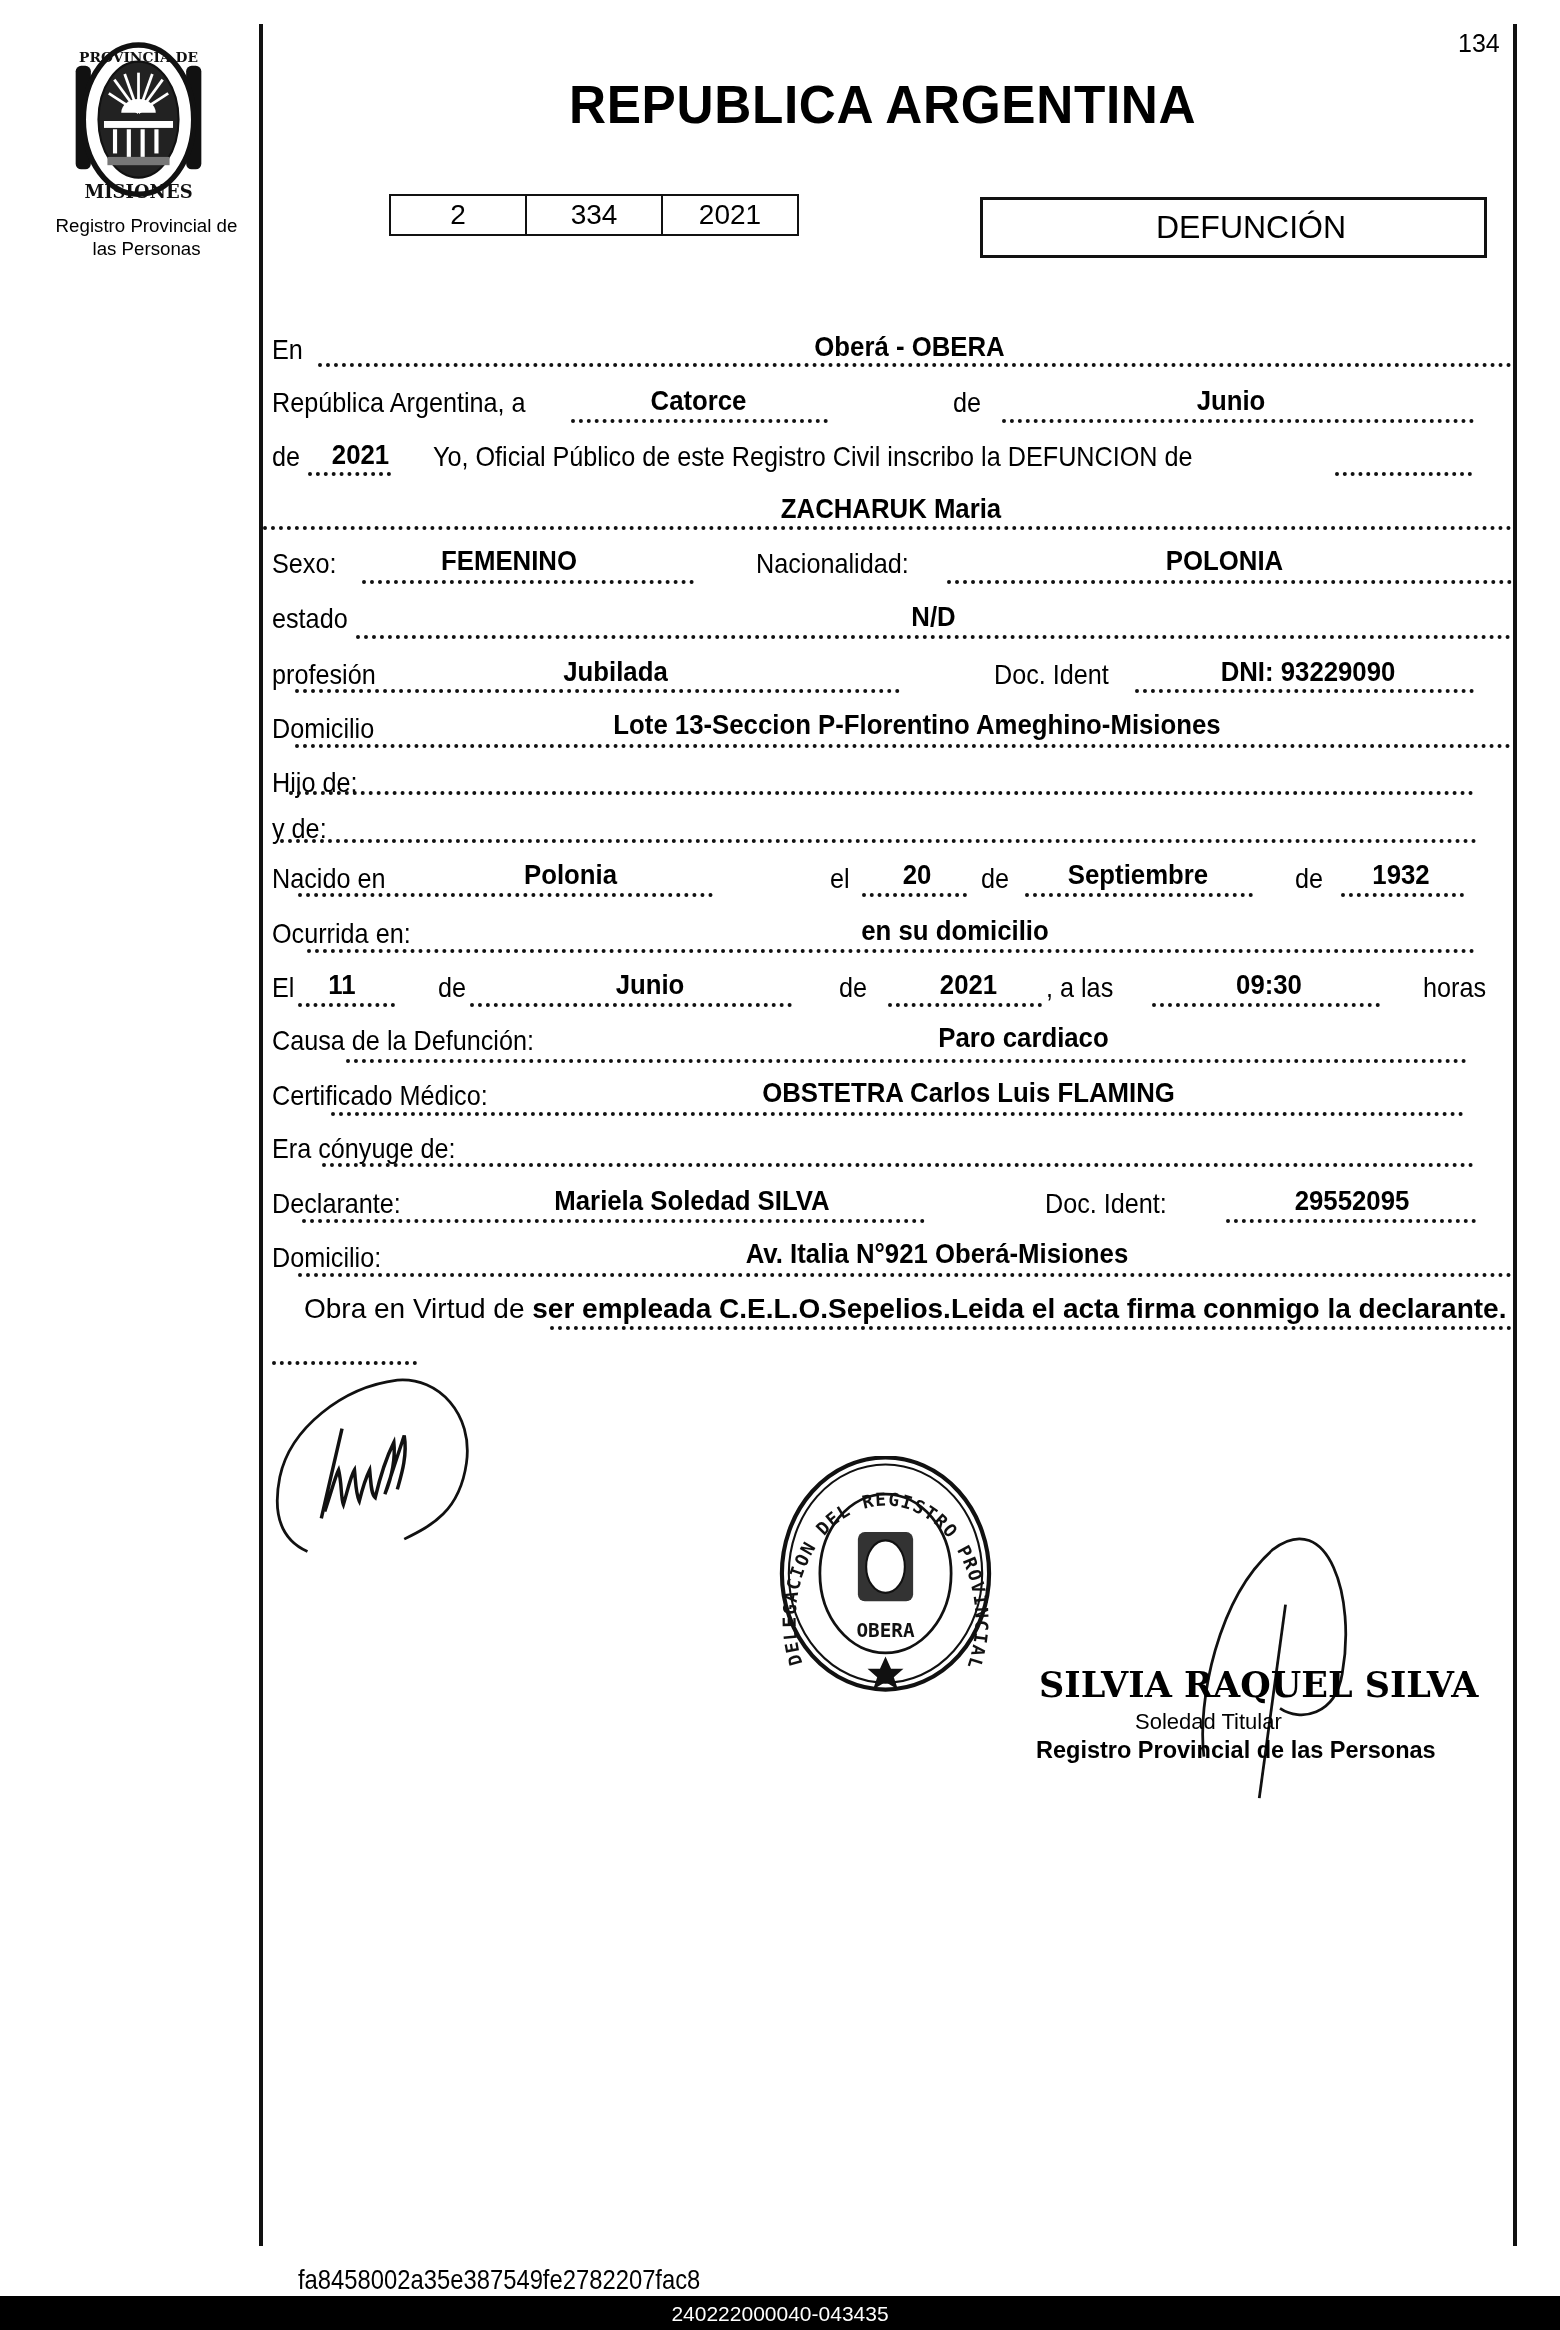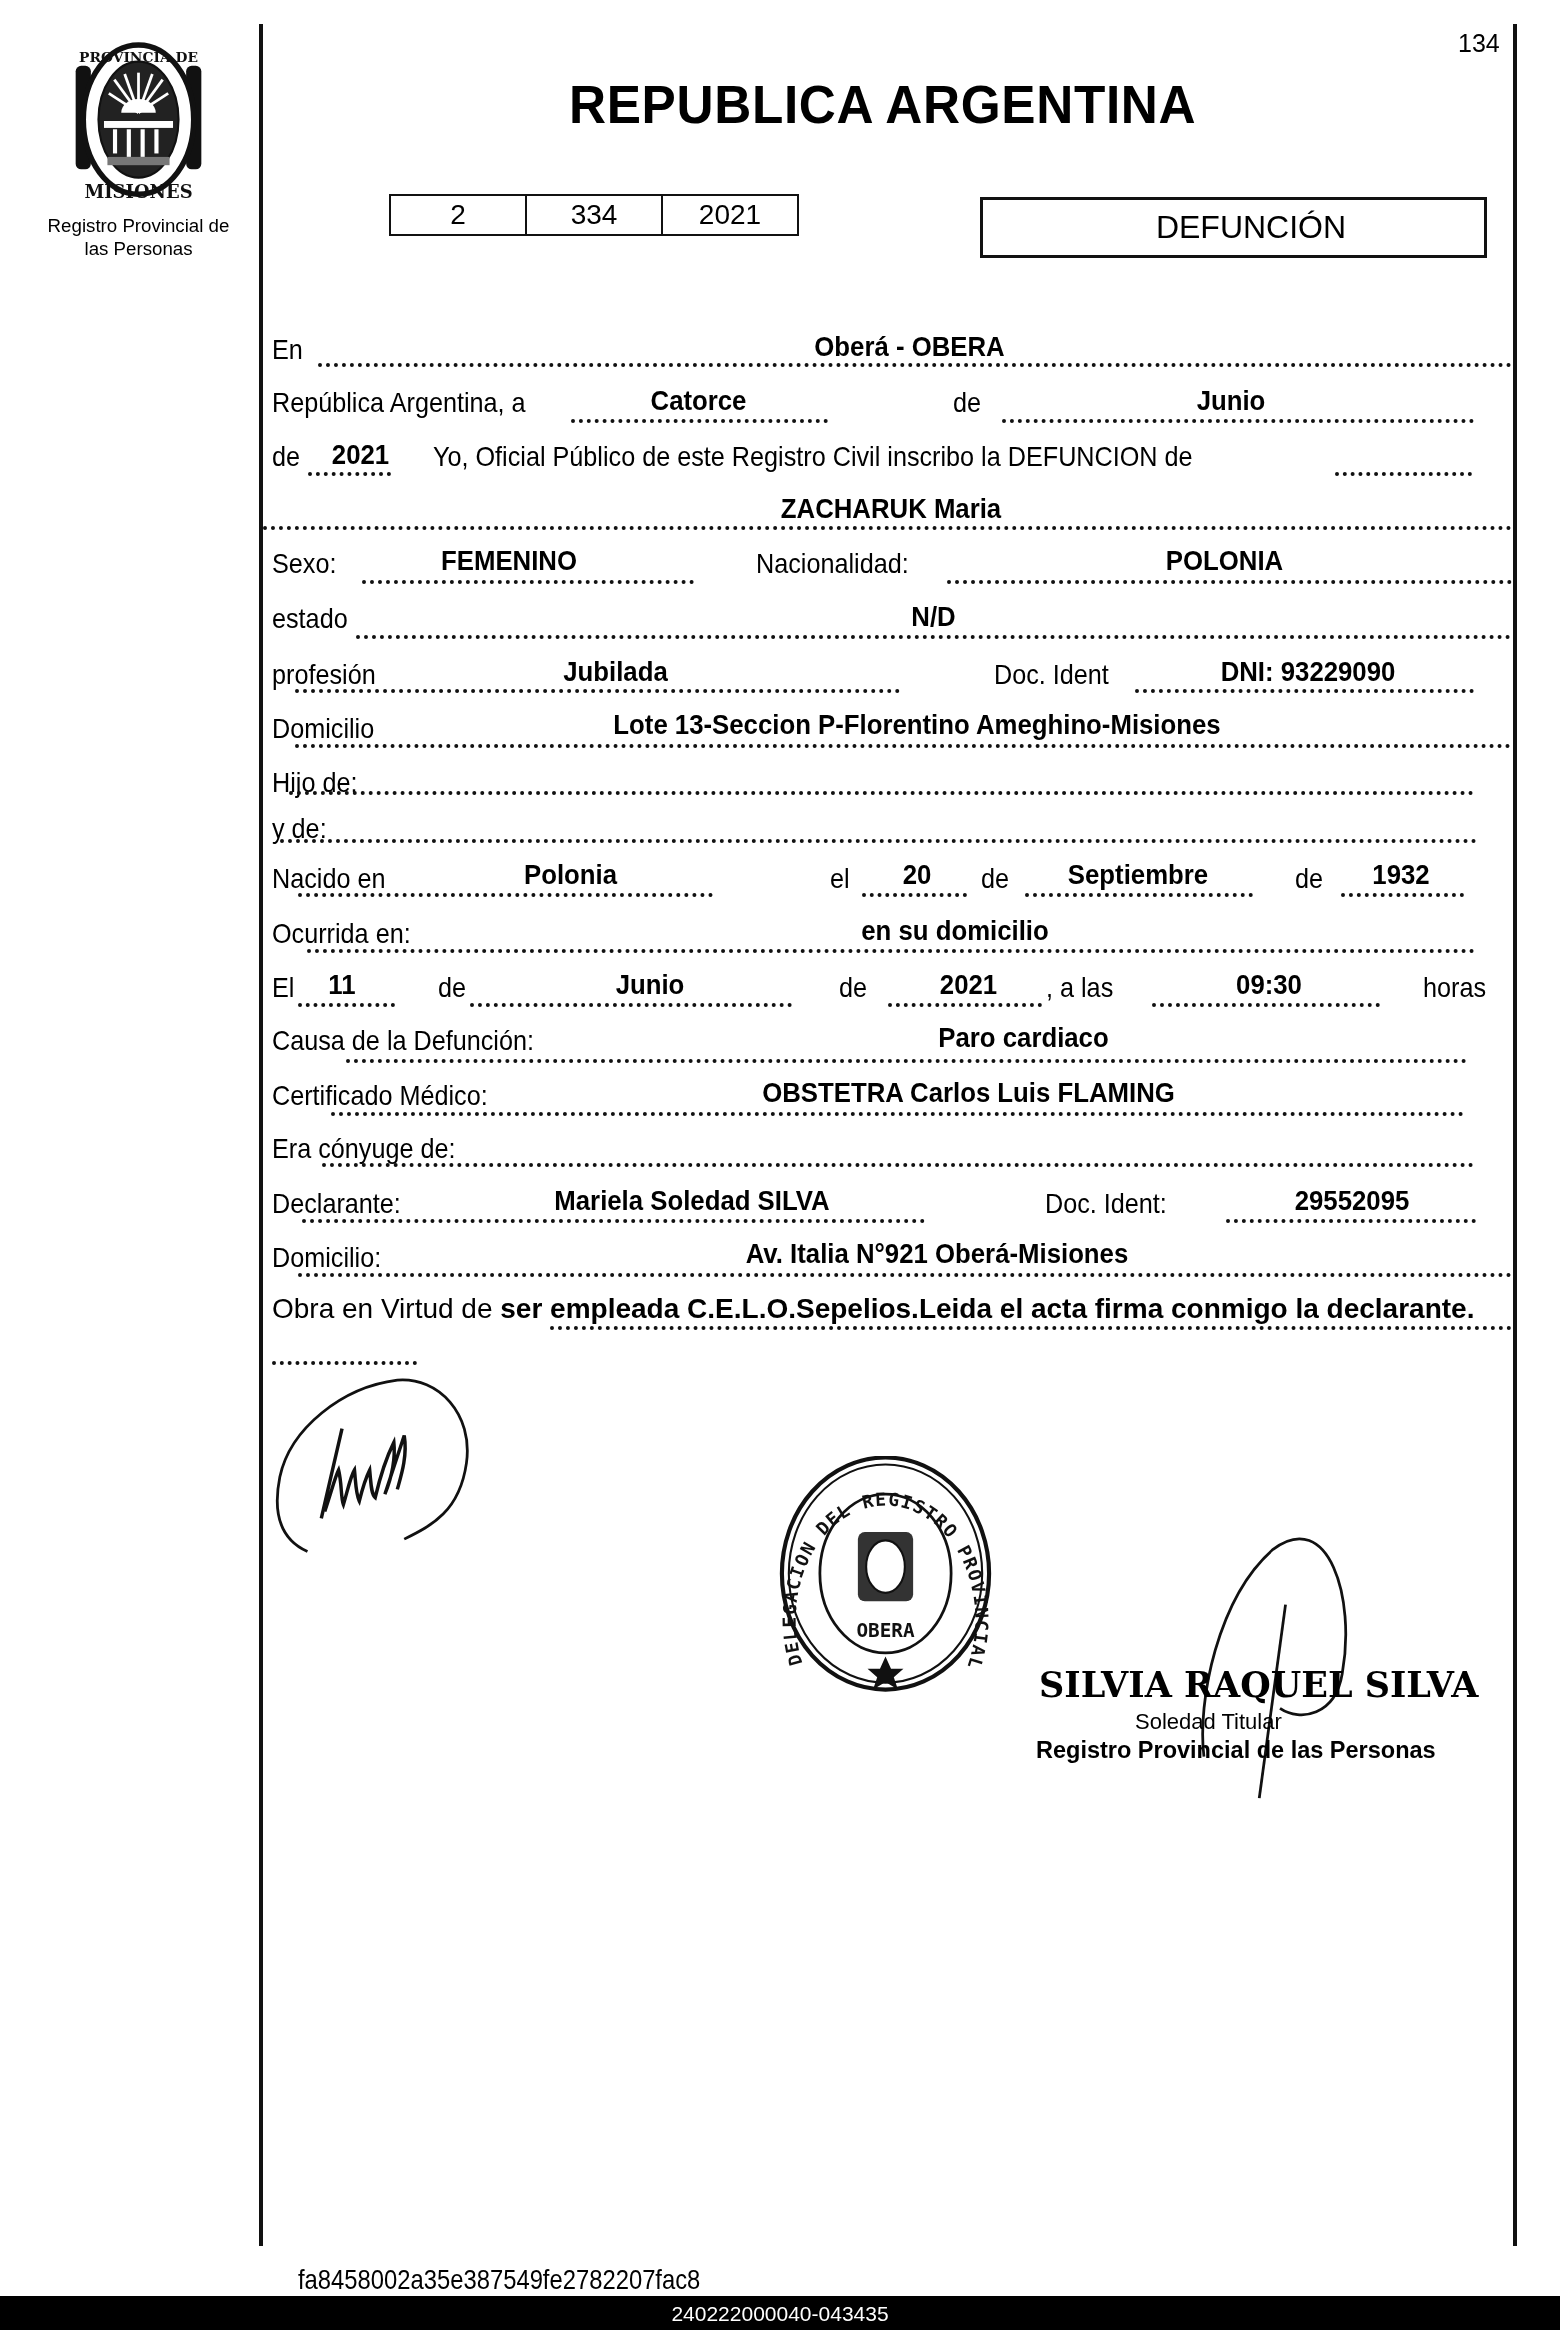--- a/index.html
+++ b/index.html
@@ -10,21 +10,21 @@
   .lbl { position: absolute; font-size: 28px; white-space: nowrap; transform: scaleX(0.9); transform-origin: left top; }
   .val { position: absolute; font-size: 28px; font-weight: bold; white-space: nowrap; text-align: center; transform: scaleX(0.92); }
   .dots { position: absolute; height: 0; border-bottom: 4.2px dotted #111; }
   #logo-caption { font-size: 18.7px; text-align: center; line-height: 23px; }
   #page-number { font-size: 25px; }
   #title { font-size: 54px; font-weight: bold; letter-spacing: 0.7px; transform: scaleX(0.95); transform-origin: left top; }
   table.ref { position: absolute; border-collapse: collapse; }
   table.ref td { border: 2.8px solid #111; width: 134px; height: 38px; text-align: center;
                  font-size: 28px; padding: 0; }
   #type-box { border: 3.5px solid #111; font-size: 32px; text-align: center; line-height: 54px; padding-left: 35px; }
-  #obra-text { font-size: 28px; font-weight: normal; line-height: 33px; text-align: justify; }
+  #obra-text { font-size: 28px; font-weight: normal; line-height: 33px; text-align: justify; margin-left: 32px; }
   #obra-text b { font-weight: bold; }
   #hash-code { font-size: 28px; transform: scaleX(0.85); transform-origin: left top; }
   #barcode-strip { background: #000; color: #fff; font-size: 21px; text-align: center; line-height: 35px; }
   #sig-name { font-family: "DejaVu Serif", serif; font-weight: bold; font-size: 35px; white-space: nowrap; }
   #sig-role { font-size: 22px; white-space: nowrap; }
   #sig-org { font-size: 23.5px; font-weight: bold; white-space: nowrap; }
 </style>
 </head>
 <body>
 
@@ -52,21 +52,21 @@
         <rect x="68" y="132" width="6" height="35"></rect>
         <rect x="88" y="132" width="6" height="40"></rect>
         <rect x="108" y="132" width="6" height="40"></rect>
         <rect x="128" y="132" width="6" height="35"></rect>
       </g>
     <rect x="60" y="172" width="90" height="12" fill="#777"></rect>
     <text x="105" y="35" text-anchor="middle" font-size="20" font-weight="bold" font-family="DejaVu Serif, serif" fill="#111">PROVINCIA DE</text>
     <text x="105" y="232" text-anchor="middle" font-size="26" font-weight="bold" font-family="DejaVu Serif, serif" fill="#111">MISIONES</text>
   </svg>
 </div>
-<div class="abs" id="logo-caption" style="left:28px; top:214px; width:221px;">
+<div class="abs" id="logo-caption" style="left:36px; top:214px; width:221px;">
   <div>Registro Provincial de</div>
   <div>las Personas</div>
 </div>
 
 <div class="abs" id="page-number" style="left:1458px; top:29px;">134</div>
 
 <div class="abs" id="title" style="left:569px; top:73px;">REPUBLICA ARGENTINA</div>
 
 <table class="ref" style="left:389px; top:194px;">
   <tbody>

